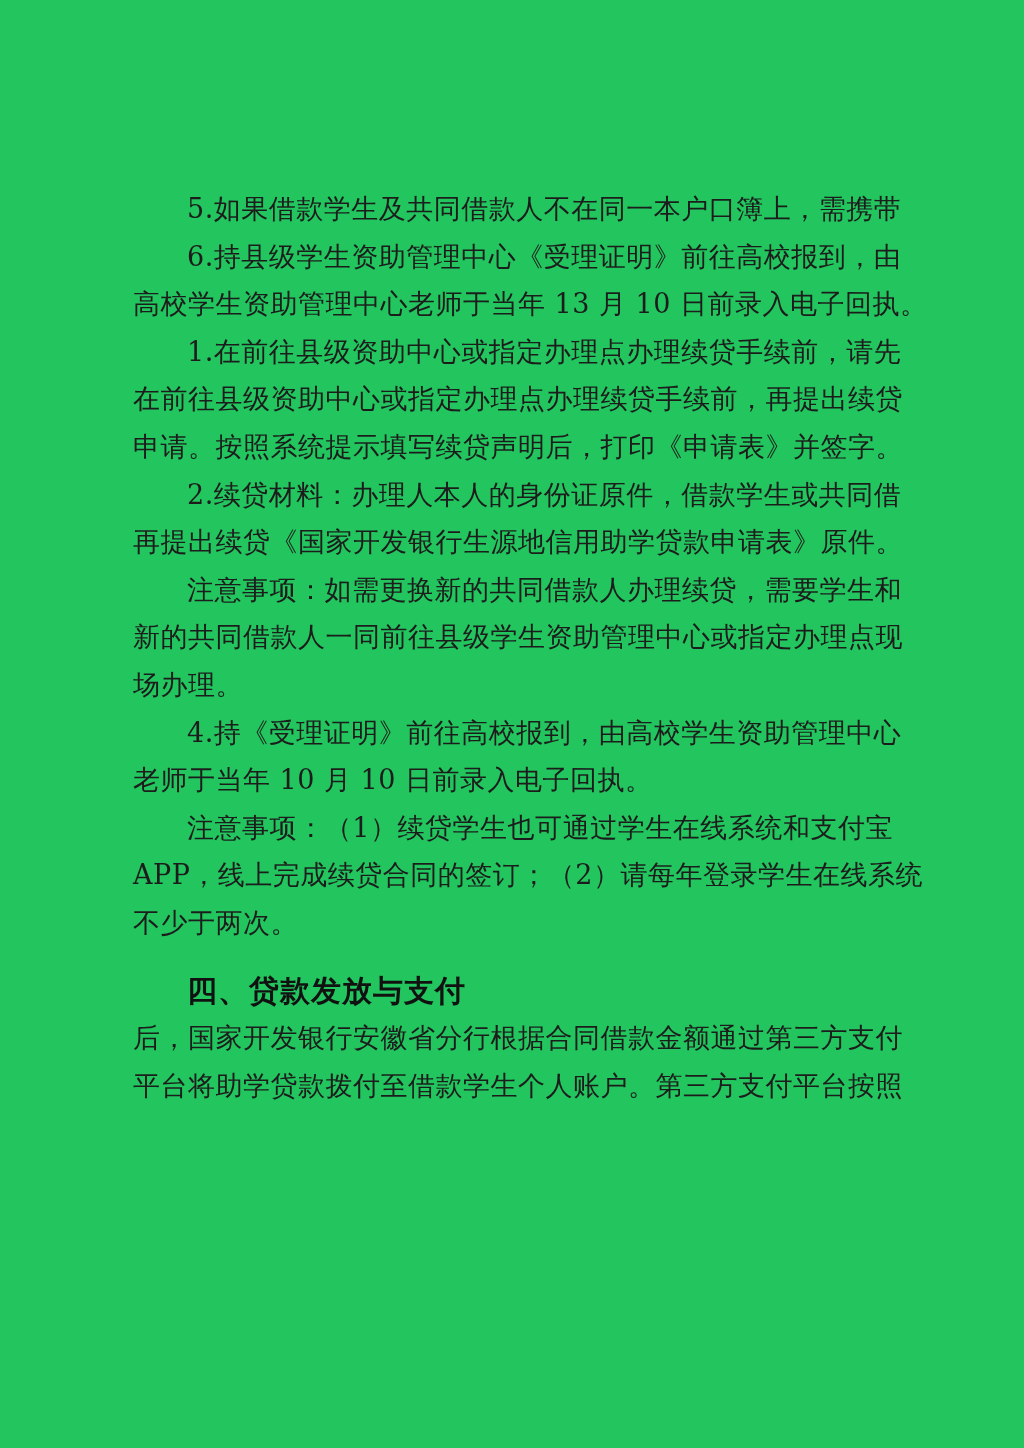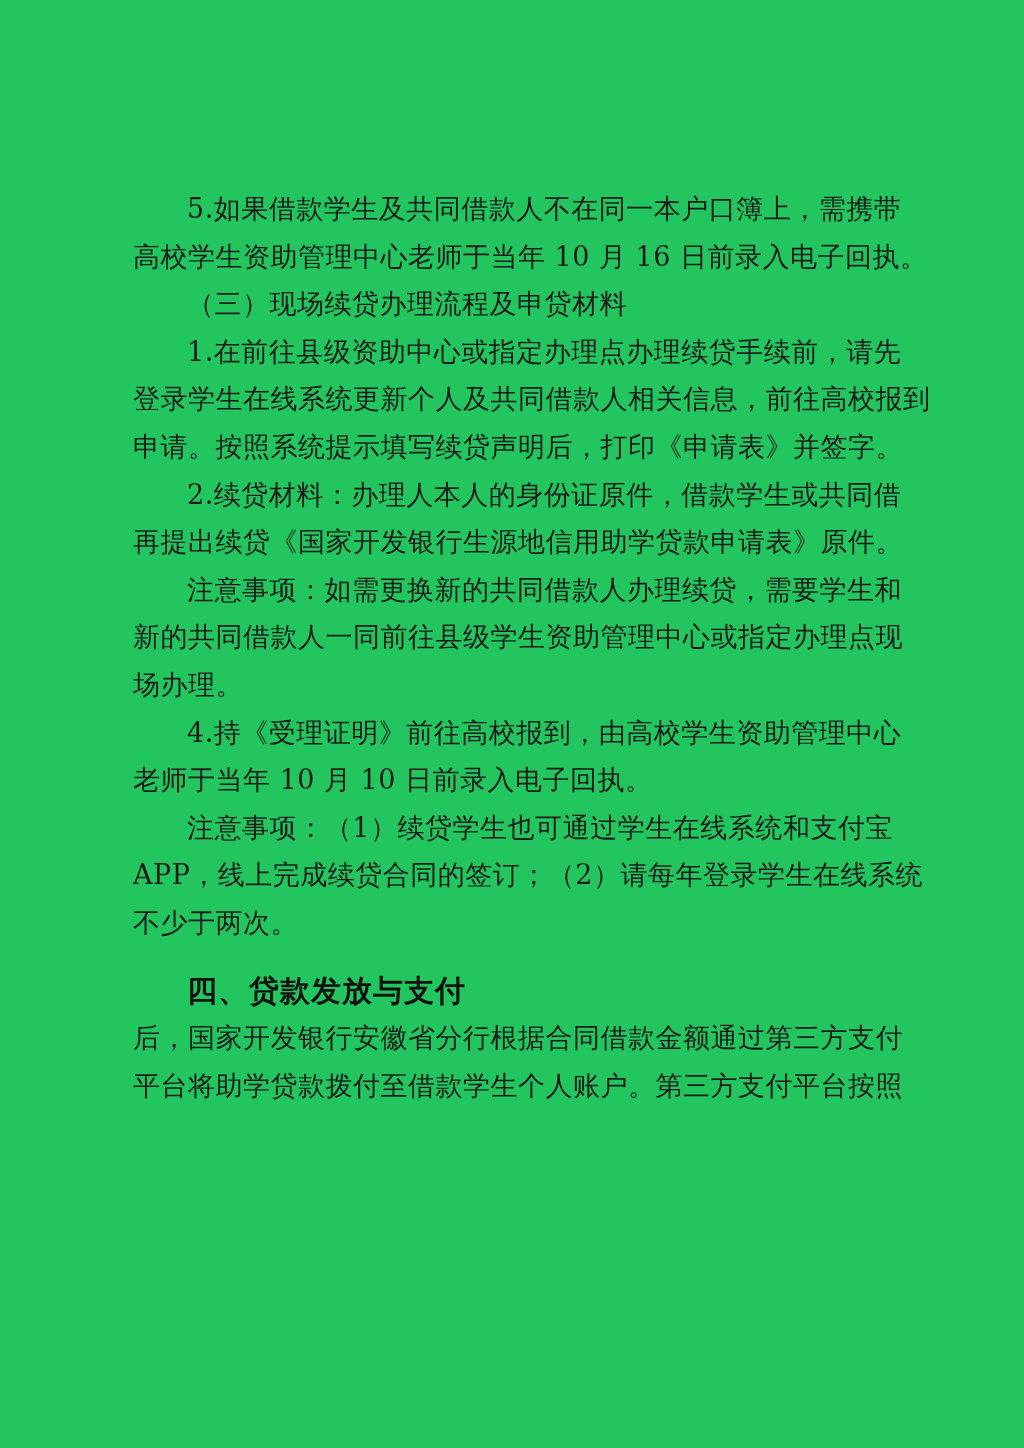--- a/index.html
+++ b/index.html
@@ -54,28 +54,26 @@
 </style>
 </head>
 <body>
 
 <div class="page">
   <div class="doc-body">
       <div class="para">
         <div class="line indent fill">5.如果借款学生及共同借款人不在同一本户口簿上，需携带</div>
       </div>
       <div class="para">
-        <div class="line fill">高校学生资助管理中心老师于当年 10 月 16 日前录入电子回执。</div>
-      </div>
-      <div class="para">
-        <div class="line indent">（三）现场续贷办理流程及申贷材料</div>
+        <div class="line indent fill">6.持县级学生资助管理中心《受理证明》前往高校报到，由</div>
+        <div class="line fill">高校学生资助管理中心老师于当年 13 月 10 日前录入电子回执。</div>
       </div>
       <div class="para">
         <div class="line indent fill">1.在前往县级资助中心或指定办理点办理续贷手续前，请先</div>
-        <div class="line fill">登录学生在线系统更新个人及共同借款人相关信息，前往高校报到</div>
+        <div class="line fill">在前往县级资助中心或指定办理点办理续贷手续前，再提出续贷</div>
         <div class="line fill">申请。按照系统提示填写续贷声明后，打印《申请表》并签字。</div>
       </div>
       <div class="para">
         <div class="line indent fill">2.续贷材料：办理人本人的身份证原件，借款学生或共同借</div>
         <div class="line fill">再提出续贷《国家开发银行生源地信用助学贷款申请表》原件。</div>
       </div>
       <div class="para">
         <div class="line indent fill">注意事项：如需更换新的共同借款人办理续贷，需要学生和</div>
         <div class="line fill">新的共同借款人一同前往县级学生资助管理中心或指定办理点现</div>
         <div class="line">场办理。</div>

